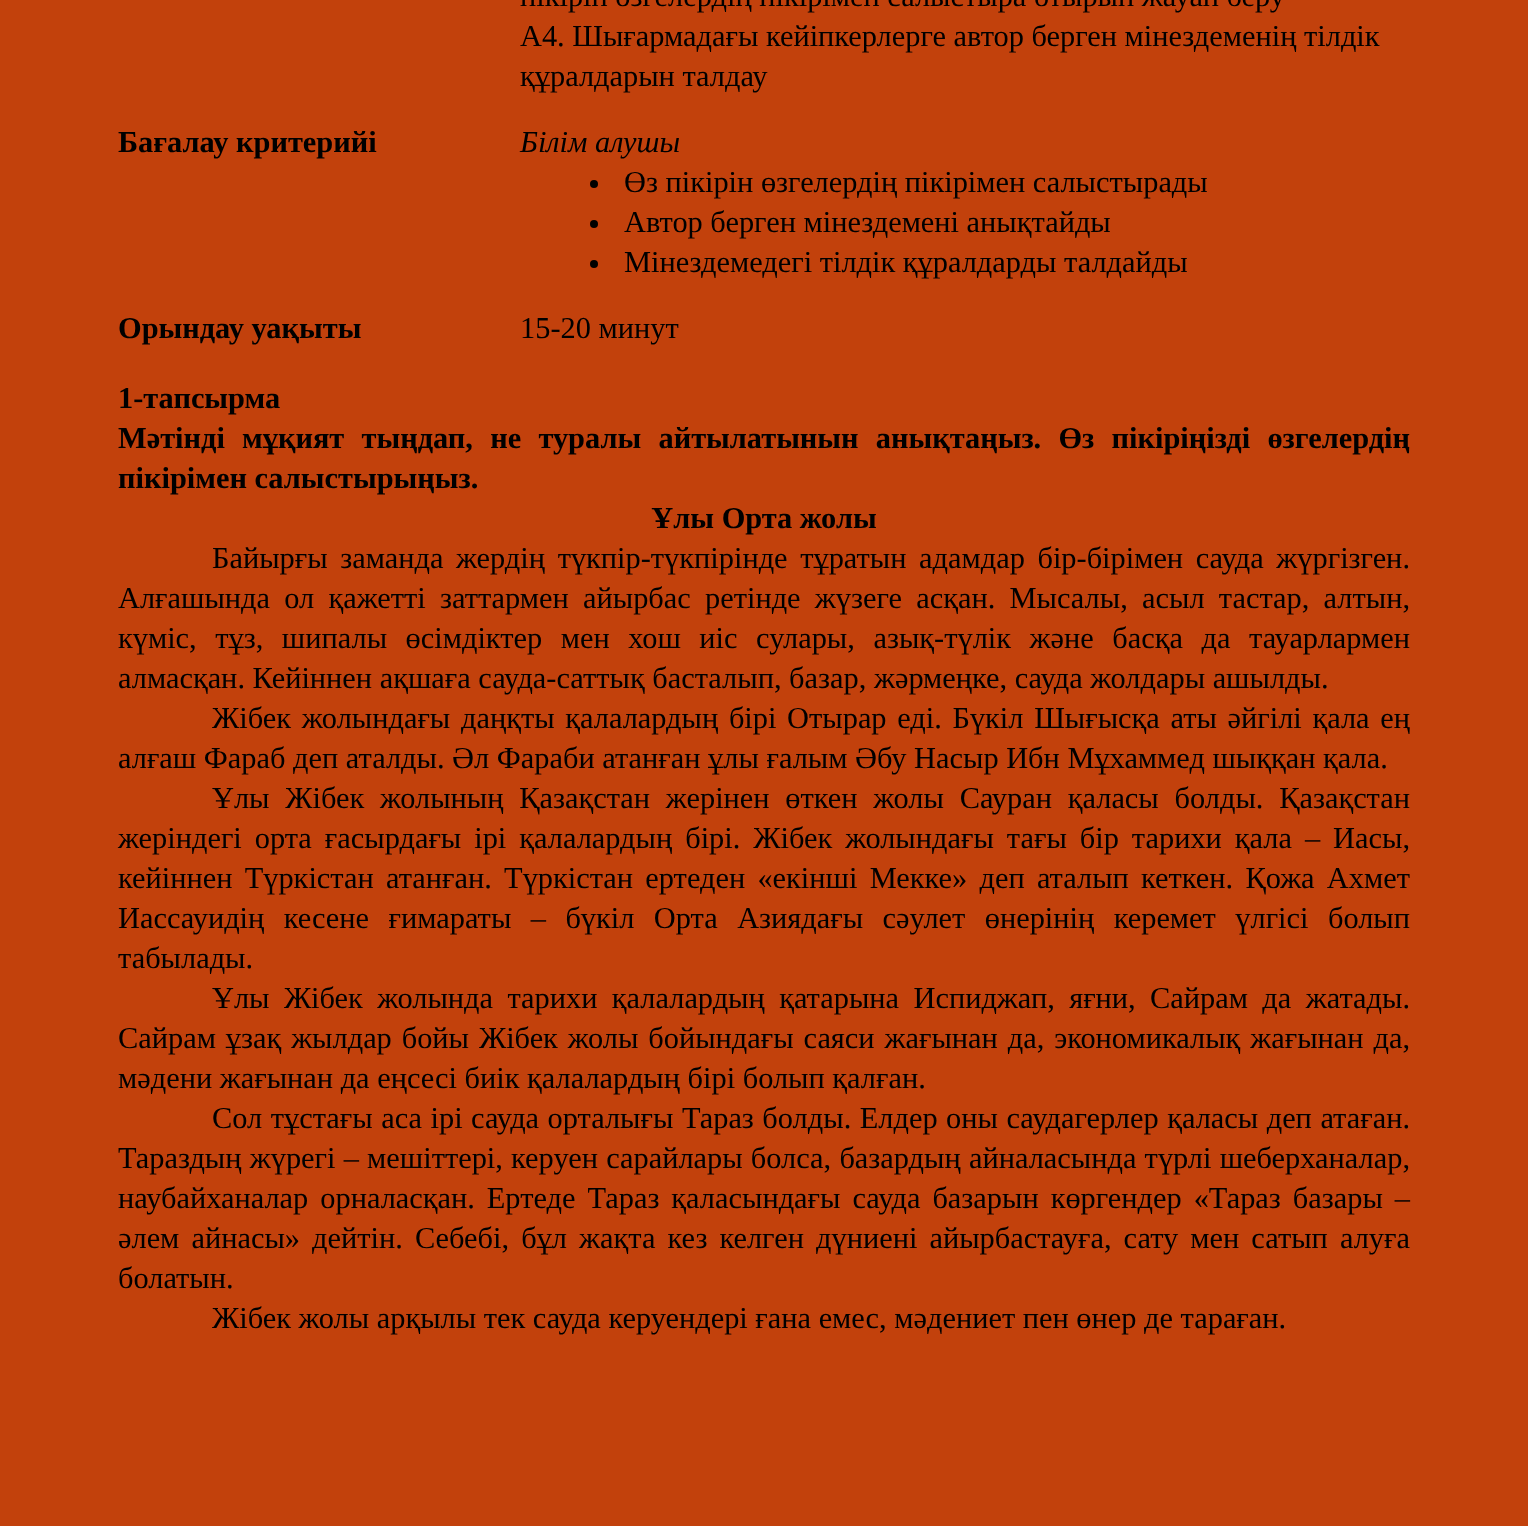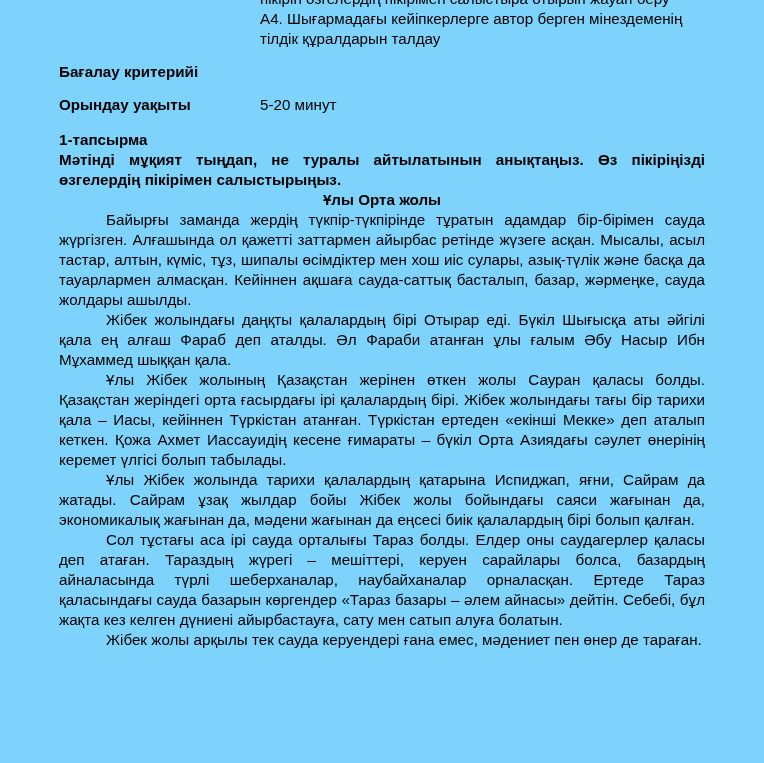--- a/index.html
+++ b/index.html
@@ -6,24 +6,24 @@
     margin: 0;
     padding: 0;
     background: #ffffff;
   }
   .page {
     position: relative;
     width: 764px;
     height: 763px;
     box-sizing: border-box;
     padding: 0 59px;
-    background: #7dd3fc;
+    background: #c2410c;
     overflow: hidden;
     color: #000000;
-    font-family: Liberation Sans, sans-serif;
+    font-family: Liberation Serif, serif;
     font-size: 15.2px;
     line-height: 20px;
   }
   .right-col {
     margin-left: 201px;
   }
   .clipped-top {
     margin-top: -11px;
     white-space: nowrap;
   }
@@ -78,26 +78,34 @@
 <body>
 
 <div class="page">
 
   <div class="right-col clipped-top">пікірін өзгелердің пікірімен салыстыра отырып жауап беру</div>
 
   <div class="right-col">А4. Шығармадағы кейіпкерлерге автор берген мінездеменің тілдік құралдарын талдау</div>
 
   <div class="meta-row">
     <div class="label">Бағалау критерийі</div>
+    <div class="value">
+      <div class="italic">Білім алушы</div>
+      <ul class="bullets">
+        <li>Өз пікірін өзгелердің пікірімен салыстырады</li>
+        <li>Автор берген мінездемені анықтайды</li>
+        <li>Мінездемедегі тілдік құралдарды талдайды</li>
+      </ul>
+    </div>
   </div>
 
 
   <div class="meta-row">
     <div class="label">Орындау уақыты</div>
-    <div class="value">5-20 минут</div>
+    <div class="value">15-20 минут</div>
   </div>
 
   <div class="task-heading">1-тапсырма</div>
 
   <div class="task-instruction">Мәтінді мұқият тыңдап, не туралы айтылатынын анықтаңыз. Өз пікіріңізді өзгелердің пікірімен салыстырыңыз.</div>
 
   <div class="text-title">Ұлы Орта жолы</div>
 
   <p class="body-par">Байырғы заманда жердің түкпір-түкпірінде тұратын адамдар бір-бірімен сауда жүргізген. Алғашында ол қажетті заттармен айырбас ретінде жүзеге асқан. Мысалы, асыл тастар, алтын, күміс, тұз, шипалы өсімдіктер мен хош иіс сулары, азық-түлік және басқа да тауарлармен алмасқан. Кейіннен ақшаға сауда-саттық басталып, базар, жәрмеңке, сауда жолдары ашылды.</p>
 

